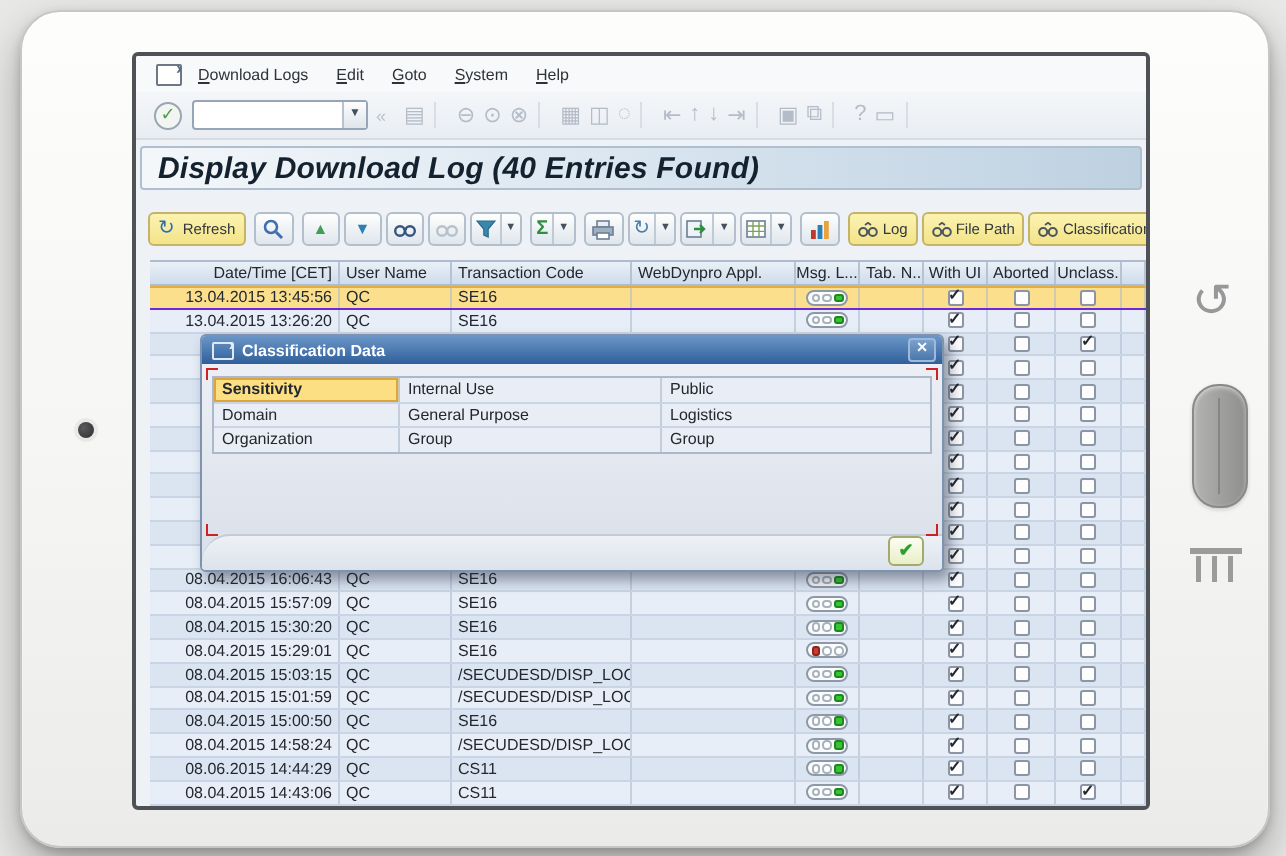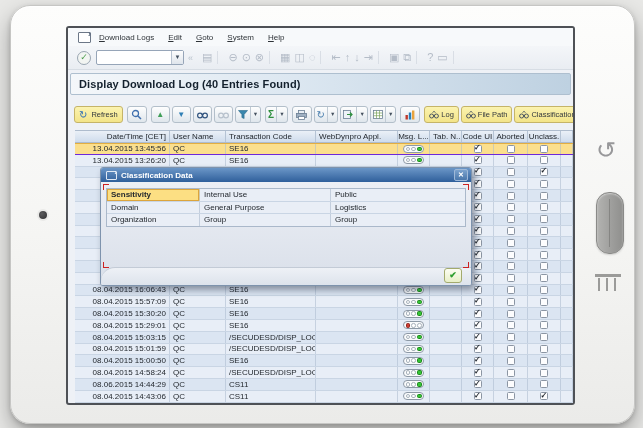--- a/index.html
+++ b/index.html
@@ -50,21 +50,21 @@
   .cmdfield input{flex:1;border:0;outline:none;font-size:8px;padding:0 2px;min-width:0;background:transparent;}
   .cmd-dd{width:11px;border-left:1px solid #b7c2d0;background:linear-gradient(#fdfdfd,#dfe5ec);
     font-size:6px;color:#435060;text-align:center;line-height:12px;}
   .sys-sep{color:#b9c2cc;font-size:9px;margin:0 4px;}
   .sys-icons{display:flex;align-items:center;gap:5px;color:#b4bcc7;font-size:11px;}
   .sys-icons .grp{display:flex;gap:4px;padding:0 5px;border-right:1px solid #d9dee5;}
   
   .titlebar{position:absolute;left:2px;top:45px;right:2px;height:20px;border:1px solid #aebfcf;
     border-radius:2px;background:linear-gradient(90deg,#f4f7fa 0%,#dce7f1 45%,#bed1e1 100%);
     display:flex;align-items:center;}
-  .titlebar .t{font-size:11px;font-weight:bold;color:#14212e;padding-left:8px;
+  .titlebar .t{font-size:15px;font-weight:bold;font-style:italic;color:#14212e;padding-left:8px;
     letter-spacing:.1px;}
   
   .apptoolbar{position:absolute;left:6px;top:77px;right:0;height:19px;display:flex;align-items:center;gap:2px;}
   .tbtn{height:17px;border:1px solid #b3bfca;border-radius:3px;
     background:linear-gradient(180deg,#fefefe,#dfe6ec);display:inline-flex;align-items:center;
     justify-content:center;padding:0 2px;box-sizing:border-box;flex:none;}
   .tbtn.yellow{background:linear-gradient(180deg,var(--btn-yellow,#fbf3b0),#f3e489);border-color:#c5b468;
     font-size:7.5px;color:#33383d;padding:0 4px;gap:2px;white-space:nowrap;}
   .tbtn .dd{font-size:5.5px;color:#44505e;border-left:1px solid #c0cad4;margin-left:2px;padding-left:2px;line-height:15px;}
   .tb-sep{width:3px;}
@@ -304,21 +304,21 @@
     </div>
 
     <div class="gridtable">
       <div class="thead">
         <div class="c c-date">Date/Time [CET]</div>
         <div class="c c-user">User Name</div>
         <div class="c c-tcode">Transaction Code</div>
         <div class="c c-wd">WebDynpro Appl.</div>
         <div class="c c-msg">Msg. L...</div>
         <div class="c c-tab">Tab. N...</div>
-        <div class="c c-withui">Code UI</div>
+        <div class="c c-withui">With UI</div>
         <div class="c c-aborted">Aborted</div>
         <div class="c c-unclass">Unclass.</div>
         <div class="c c-fill"></div>
       </div>
       <div id="tbody">
   <div class="trow sel">
     <div class="c c-date">13.04.2015 13:45:56</div>
     <div class="c c-user">QC</div>
     <div class="c c-tcode">SE16</div>
     <div class="c c-wd"></div>

